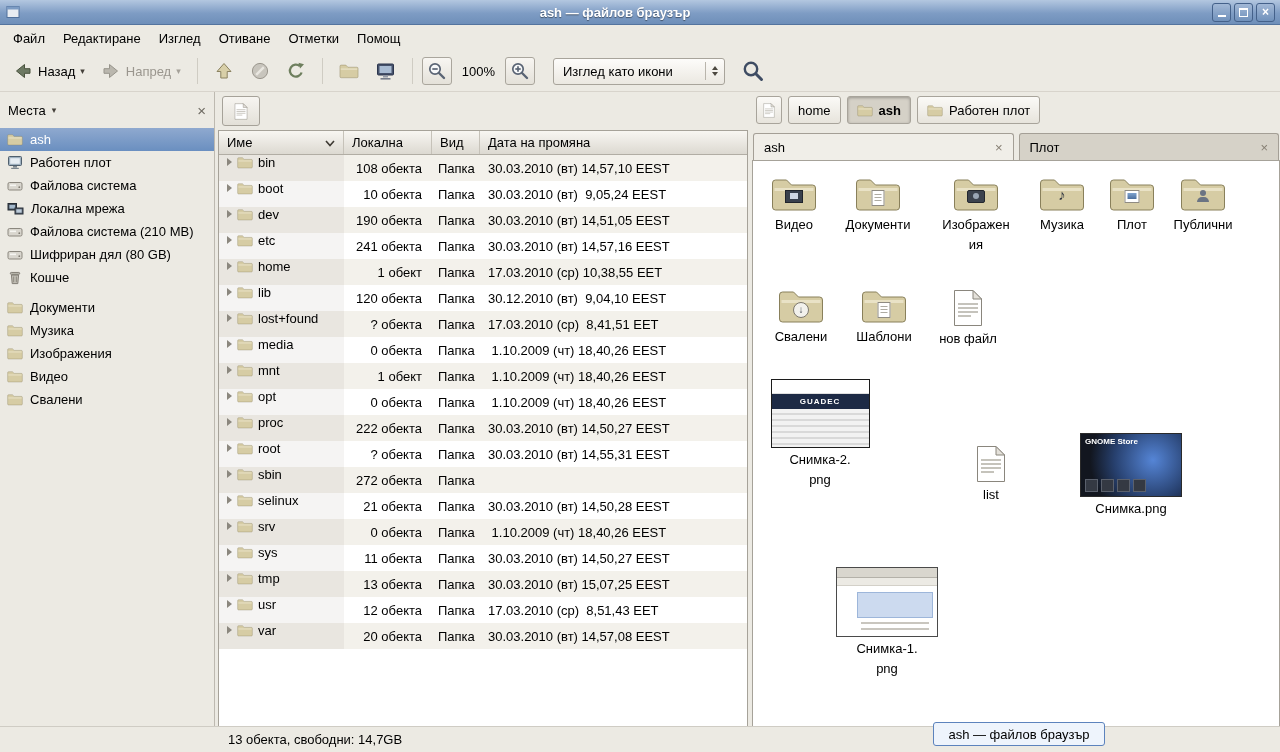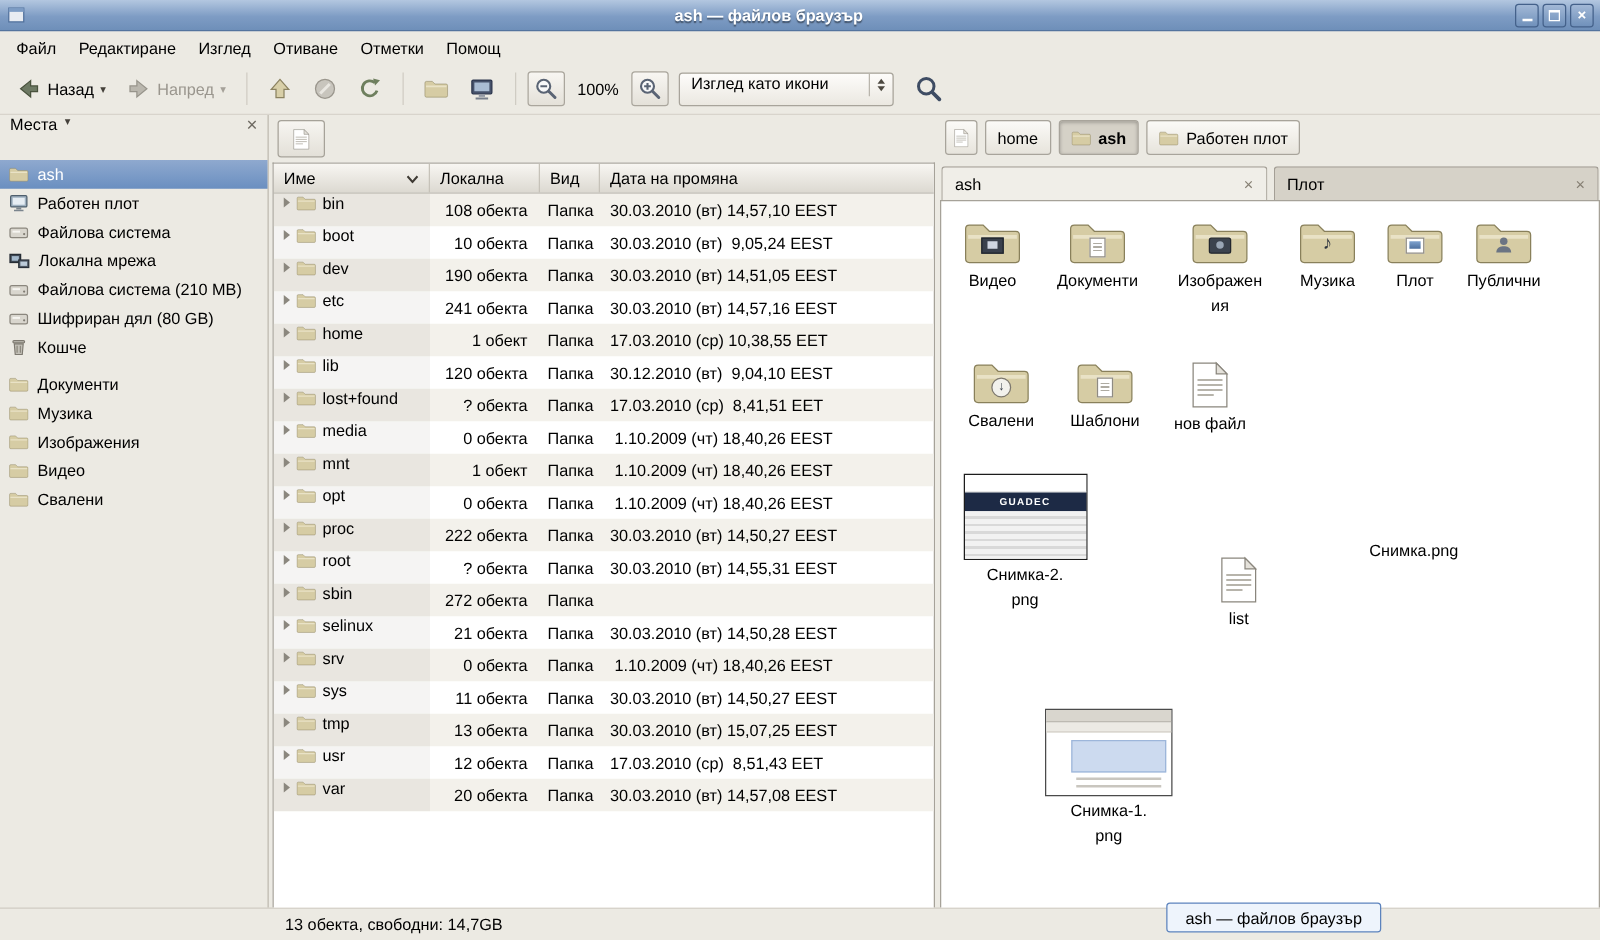--- a/index.html
+++ b/index.html
@@ -20,31 +20,31 @@
 
   
   .toolbar{height:41px;display:flex;align-items:center;padding:0 6px;gap:2px;border-bottom:1px solid #d8d4cc;box-sizing:border-box}
   .tb-btn{display:flex;align-items:center;gap:5px;padding:5px 7px;border-radius:3px}
   .tb-btn.disabled{color:#9a968e}
   .dd{font-size:9px;color:#44403a}
   .tb-btn.disabled .dd{color:#a5a199}
   .tb-sep{width:1px;height:26px;background:#cfccc3;margin:0 7px}
   .tb-sq{width:28px;height:26px;border:1px solid #aaa69d;border-radius:3px;background:linear-gradient(#f8f6f2,#e4e1d9);display:flex;align-items:center;justify-content:center}
   .zoom-label{padding:0 8px}
-  .combo{margin-left:6px;width:172px;height:27px;border:1px solid #a8a49b;border-radius:3px;background:linear-gradient(#fdfcfa,#ebe8e1);display:flex;align-items:flex-start;padding:0 6px 0 9px;box-sizing:border-box}
+  .combo{margin-left:16px;width:172px;height:27px;border:1px solid #a8a49b;border-radius:3px;background:linear-gradient(#fdfcfa,#ebe8e1);display:flex;align-items:center;padding:0 6px 0 9px;box-sizing:border-box}
   .combo-label{flex:1}
   .combo-spin{border-left:1px solid #b9b5ac;padding-left:6px;margin-left:6px;display:flex;flex-direction:column;gap:2px;align-items:center;height:18px;justify-content:center}
   .tri-up{width:0;height:0;border-left:3.5px solid transparent;border-right:3.5px solid transparent;border-bottom:4px solid #4c4840}
   .tri-dn{width:0;height:0;border-left:3.5px solid transparent;border-right:3.5px solid transparent;border-top:4px solid #4c4840}
   .search-btn{margin-left:10px;padding:2px 4px}
 
   
   .main{display:flex;height:634px}
   .sidebar{width:215px;border-right:1px solid #bdb9b0;box-sizing:border-box;display:flex;flex-direction:column}
-  .side-header{height:36px;display:flex;align-items:flex-start;gap:6px;padding:0 8px}
+  .side-header{height:36px;display:flex;align-items:center;gap:6px;padding:0 8px}
   .side-chevron{font-size:9px;color:#45413b}
   .side-close{margin-left:auto;color:#6e6a62;font-size:15px}
   .side-list{flex:1}
   .side-item{height:23px;display:flex;align-items:center;gap:7px;padding:0 7px;cursor:default}
   .side-item.selected{background:linear-gradient(#8fa9cf,#6a8fc0);color:#fff}
   .side-item.group-start{margin-top:7px}
   .side-item svg{flex:none}
 
   .gutter{width:3px}.gutter2{width:4px}
 
@@ -876,20 +876,31 @@
                   <path d="M5 15 H25"></path>
                   <path d="M5 19 H25"></path>
                   <path d="M5 23 H25"></path>
                   <path d="M5 27 H18"></path>
                 </g>
               </svg>
             </span>
             <div class="label-line">list</div>
           </div>
           <div class="cell" style="left: 323px; top: 272px; width: 110px;">
+            <span class="bigicon">
+              <div class="ts">
+                <div class="ts-title">GNOME Store</div>
+                <div class="ts-row">
+                  <i></i>
+                  <i></i>
+                  <i></i>
+                  <i></i>
+                </div>
+              </div>
+            </span>
             <div class="label-line">Снимка.png</div>
           </div>
           <div class="cell" style="left: 79px; top: 406px; width: 110px;">
             <span class="bigicon">
               <div class="tf">
                 <div class="tf-tb"></div>
                 <div class="tf-tb2"></div>
                 <div class="tf-body">
                   <div class="tf-sel"></div>
                   <div class="tf-line" style="top: 36px;"></div>

